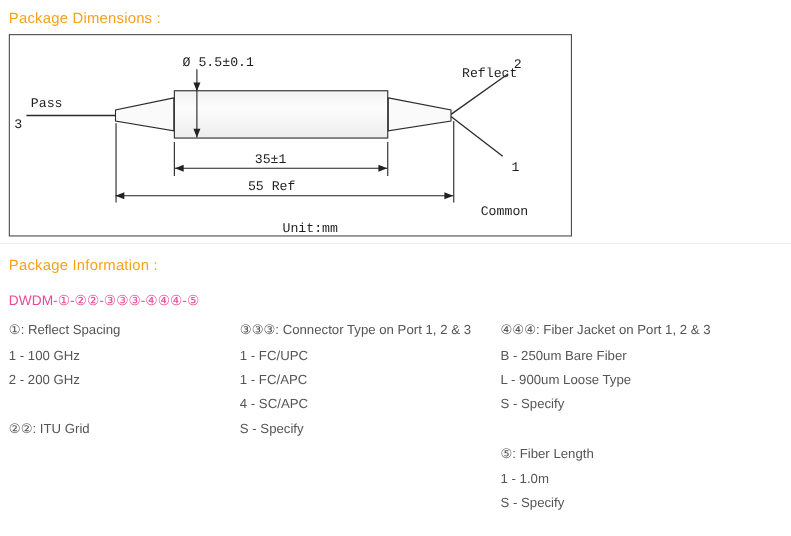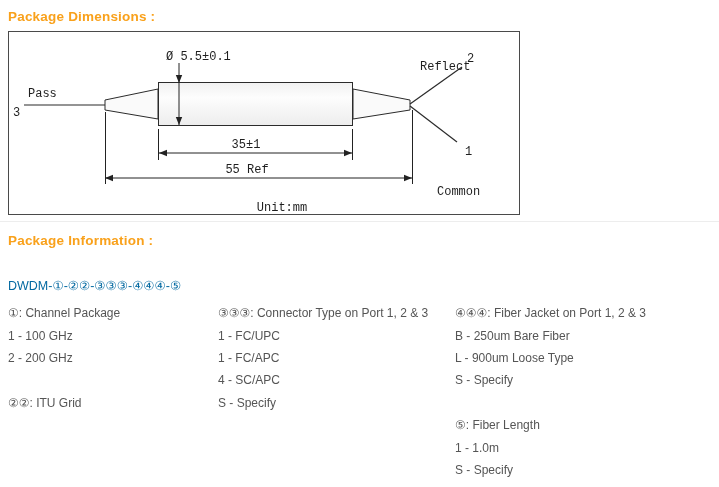--- a/index.html
+++ b/index.html
@@ -6,38 +6,38 @@
   html,body { width:719px; height:487px; }
   body {
     background:#ffffff;
     font-family:"Liberation Sans", sans-serif;
     color:#4d4d4d;
     overflow:hidden;
   }
   .heading {
     color:#F9A11B;
     font-size:13.5px;
-    font-weight:bold;
+    font-weight:normal;
     letter-spacing:0.2px;
   }
   .pkg-section { padding:9px 0 6px 8px; border-bottom:1px solid #ededed; }
   .pkg-section .heading { margin-bottom:7px; }
   .diagram-box {
     width:512px;
     height:184px;
     border:1px solid #4a4a4a;
     background:#ffffff;
   }
   svg text {
     font-family:"Liberation Mono", "DejaVu Sans Mono", monospace;
     font-size:12px;
     fill:#1f1f1f;
   }
   .ord-section { padding:11px 0 0 8px; }
-  .part-code { margin-top:30px; font-size:12.5px; color:#0369a1; }
+  .part-code { margin-top:17px; font-size:12.5px; color:#ec4899; }
   .columns { display:flex; margin-top:9px; }
   .col { font-size:12px; color:#555555; }
   .col .row { height:22.4px; display:flex; align-items:center; }
   .col-1 { width:210px; }
   .col-2 { width:237px; }
   .col-3 { flex:1; }
 </style>
 </head>
 <body>
 
@@ -96,21 +96,21 @@
   </section>
 
   <section class="ord-section">
     <h2 class="heading">Package Information :</h2>
 
     <div class="part-code">DWDM-①-②②-③③③-④④④-⑤</div>
 
     <div class="columns">
 
       <div class="col col-1">
-        <div class="row">①: Channel Package</div>
+        <div class="row">①: Reflect Spacing</div>
         <div class="row">1 - 100 GHz</div>
         <div class="row">2 - 200 GHz</div>
         <div class="row"></div>
         <div class="row">②②: ITU Grid</div>
       </div>
 
       <div class="col col-2">
         <div class="row">③③③: Connector Type on Port 1, 2 &amp; 3</div>
         <div class="row">1 - FC/UPC</div>
         <div class="row">1 - FC/APC</div>

